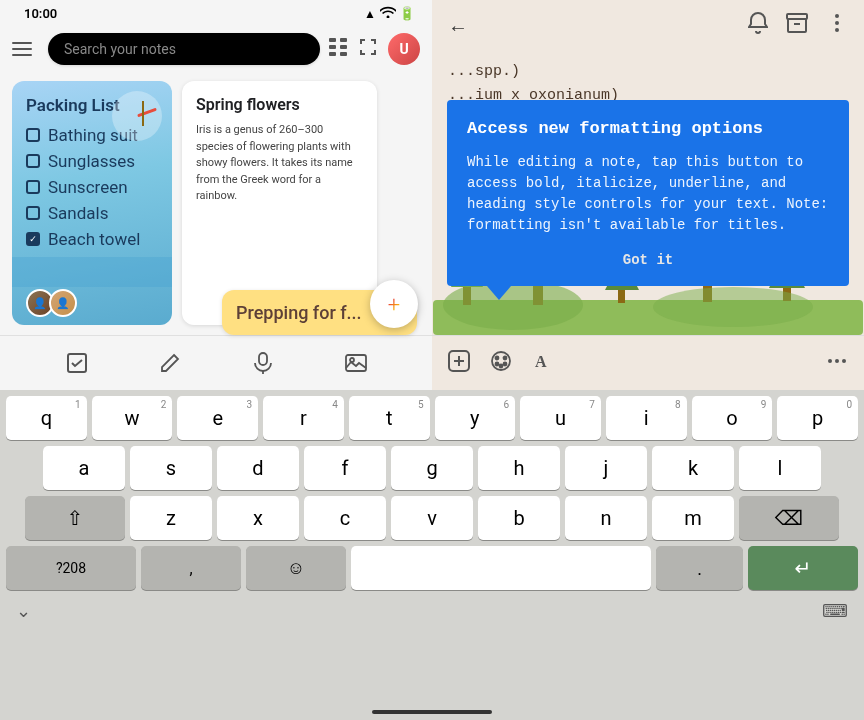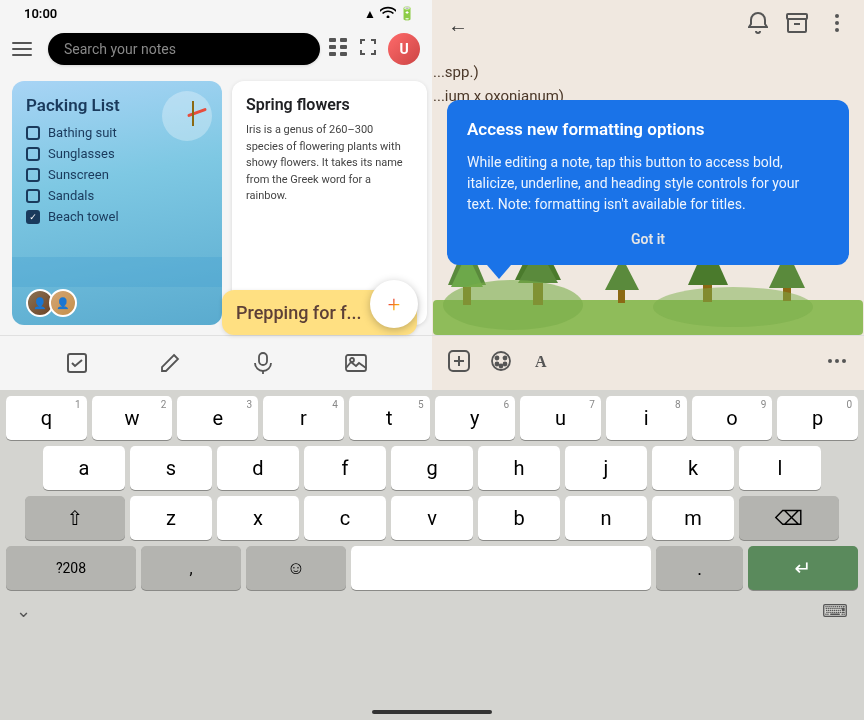--- a/index.html
+++ b/index.html
@@ -105,42 +105,42 @@
     .notes-grid {
       display: flex;
       gap: 10px;
       padding: 10px 12px;
       flex: 1;
       overflow: hidden;
     }
 
     
     .card-packing {
-      width: 210px;
+      width: 160px;
       background: linear-gradient(170deg, #a8d4f5 0%, #7ec8e3 40%, #5aabcf 100%);
       border-radius: 12px;
       padding: 14px;
       position: relative;
       overflow: hidden;
       flex-shrink: 0;
     }
 
     .card-packing-title {
       font-size: 17px;
       font-weight: 600;
       color: #1a3a5c;
       margin-bottom: 10px;
     }
 
     .checklist-item {
       display: flex;
       align-items: center;
       gap: 8px;
       margin-bottom: 6px;
-      font-size: 13px;
+      font-size: 17px;
       color: #1a3a5c;
     }
 
     .checkbox {
       width: 14px;
       height: 14px;
       border: 2px solid #1a3a5c;
       border-radius: 3px;
       flex-shrink: 0;
       display: flex;
@@ -305,39 +305,40 @@
     .right-header-icons {
       display: flex;
       align-items: center;
       gap: 18px;
       color: #555;
       font-size: 18px;
     }
 
     .right-content {
       flex: 1;
-      padding: 10px 1px;
+      padding: 10px 16px;
       position: relative;
       overflow: hidden;
+      font-family: Liberation Mono, monospace;
     }
 
     .note-text {
       font-size: 15px;
       color: #4a3728;
       line-height: 1.6;
     }
 
     
     .tooltip-popup {
       position: absolute;
       top: 50px;
       left: 15px;
       right: 15px;
       background: #1a73e8;
-      border-radius: 12px;
+      border-radius: 4px;
       padding: 18px 20px;
       z-index: 20;
       color: white;
     }
 
     .tooltip-title {
       font-size: 17px;
       font-weight: 600;
       margin-bottom: 12px;
       line-height: 1.3;

